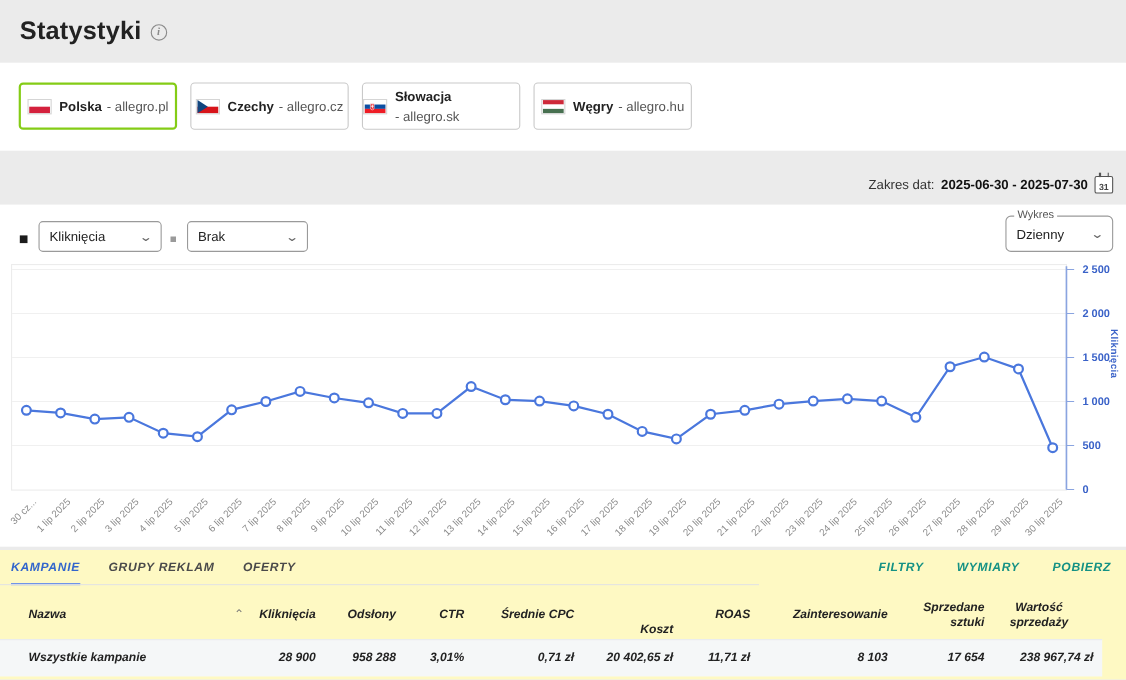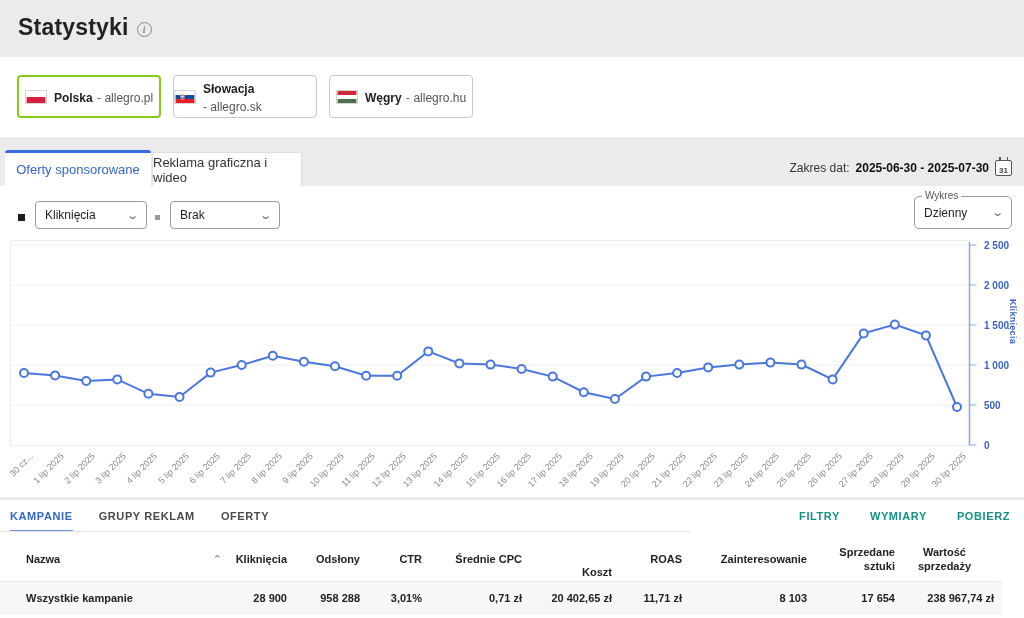--- a/index.html
+++ b/index.html
@@ -59,21 +59,21 @@
                    justify-content:space-between; padding:0 9px; font-size:12px; color:#222; }
 
   .plot { position:absolute; left:10px; top:54px; }
   .ylab { position:absolute; font-size:10px; font-weight:700; color:#3a62c8; white-space:nowrap; }
   .yaxis-title { position:absolute; left:1008px; top:113px; writing-mode:vertical-rl; font-size:9px;
                  font-weight:700; color:#3a62c8; letter-spacing:.3px; }
   .xlab { position:absolute; font-size:9px; color:#8a8a8a; white-space:nowrap;
           transform:translateX(-100%) rotate(-45deg); transform-origin:100% 0; }
 
   
-  .bottom { position:absolute; top:500px; left:0; width:1024px; height:118px; background:#ffffff; }
+  .bottom { position:absolute; top:500px; left:0; width:1024px; height:118px; background:#fef9c3;font-style:italic; }
   .btabs { position:absolute; top:10px; left:10px; display:flex; gap:26px; }
   .btab { font-size:11px; font-weight:700; letter-spacing:.6px; color:#4a4a4a; padding-bottom:8px; cursor:pointer; }
   .btab.on { color:#3366cc; border-bottom:2px solid #6f94e8; }
   .blinks { position:absolute; top:10px; right:14px; display:flex; gap:30px; }
   .blink { font-size:11px; font-weight:700; letter-spacing:.6px; color:#149184; cursor:pointer; }
   .bdiv { position:absolute; top:31px; left:0; width:690px; border-bottom:1px solid #e3e3e3; }
 
   .thead, .trow { position:absolute; left:0; display:flex; width:1002px; }
   .thead { top:42px; height:36px; align-items:center; }
   .trow  { top:81px; height:34px; align-items:center; background:#f5f7f8; border-top:1px solid #e9ecee; }
@@ -94,20 +94,30 @@
   <div class="panel1">
     <div class="countries" id="countries">
         <div class="country sel">
           <span>
             <svg class="flag" width="22" height="14" viewBox="0 0 22 14">
               <rect width="22" height="7" fill="#fff"></rect>
               <rect y="7" width="22" height="7" fill="#d4213d"></rect>
             </svg>
           </span>
           <span><span class="nm">Polska</span> <span class="dm">- allegro.pl</span></span>
+        </div>
+        <div class="country">
+          <span>
+            <svg class="flag" width="22" height="14" viewBox="0 0 22 14">
+              <rect width="22" height="7" fill="#fff"></rect>
+              <rect y="7" width="22" height="7" fill="#d7141a"></rect>
+              <polygon points="0,0 11,7 0,14" fill="#11457e"></polygon>
+            </svg>
+          </span>
+          <span><span class="nm">Czechy</span> <span class="dm">- allegro.cz</span></span>
         </div>
         <div class="country">
           <span>
             <svg class="flag" width="22" height="14" viewBox="0 0 22 14">
               <rect width="22" height="14" fill="#fff"></rect>
               <rect y="4.7" width="22" height="4.6" fill="#0b4ea2"></rect>
               <rect y="9.3" width="22" height="4.7" fill="#ee1c25"></rect>
               <path d="M6 4 h4 v4 a2 2.4 0 0 1 -2 2.4 a2 2.4 0 0 1 -2 -2.4 z" fill="#ee1c25" stroke="#fff" stroke-width="0.6"></path>
               <rect x="7.6" y="4.8" width="0.9" height="4" fill="#fff"></rect>
               <rect x="6.5" y="6" width="3" height="0.9" fill="#fff"></rect>
@@ -122,22 +132,20 @@
               <rect y="4.7" width="22" height="4.6" fill="#fff"></rect>
               <rect y="9.3" width="22" height="4.7" fill="#477050"></rect>
             </svg>
           </span>
           <span><span class="nm">Węgry</span> <span class="dm">- allegro.hu</span></span>
         </div>
       </div>
   </div>
 
   <div class="tabbar">
-    <div class="tab-active">Oferty sponsorowane</div>
-    <div class="tab-inactive">Reklama graficzna i wideo</div>
     <div class="daterange">
       <span>Zakres dat:</span>
       <b>2025-06-30 - 2025-07-30</b>
       <div class="cal-ic">31</div>
     </div>
   </div>
 
   <div class="main">
     <div class="swatch sw1"></div>
     <div class="dd dd1">

